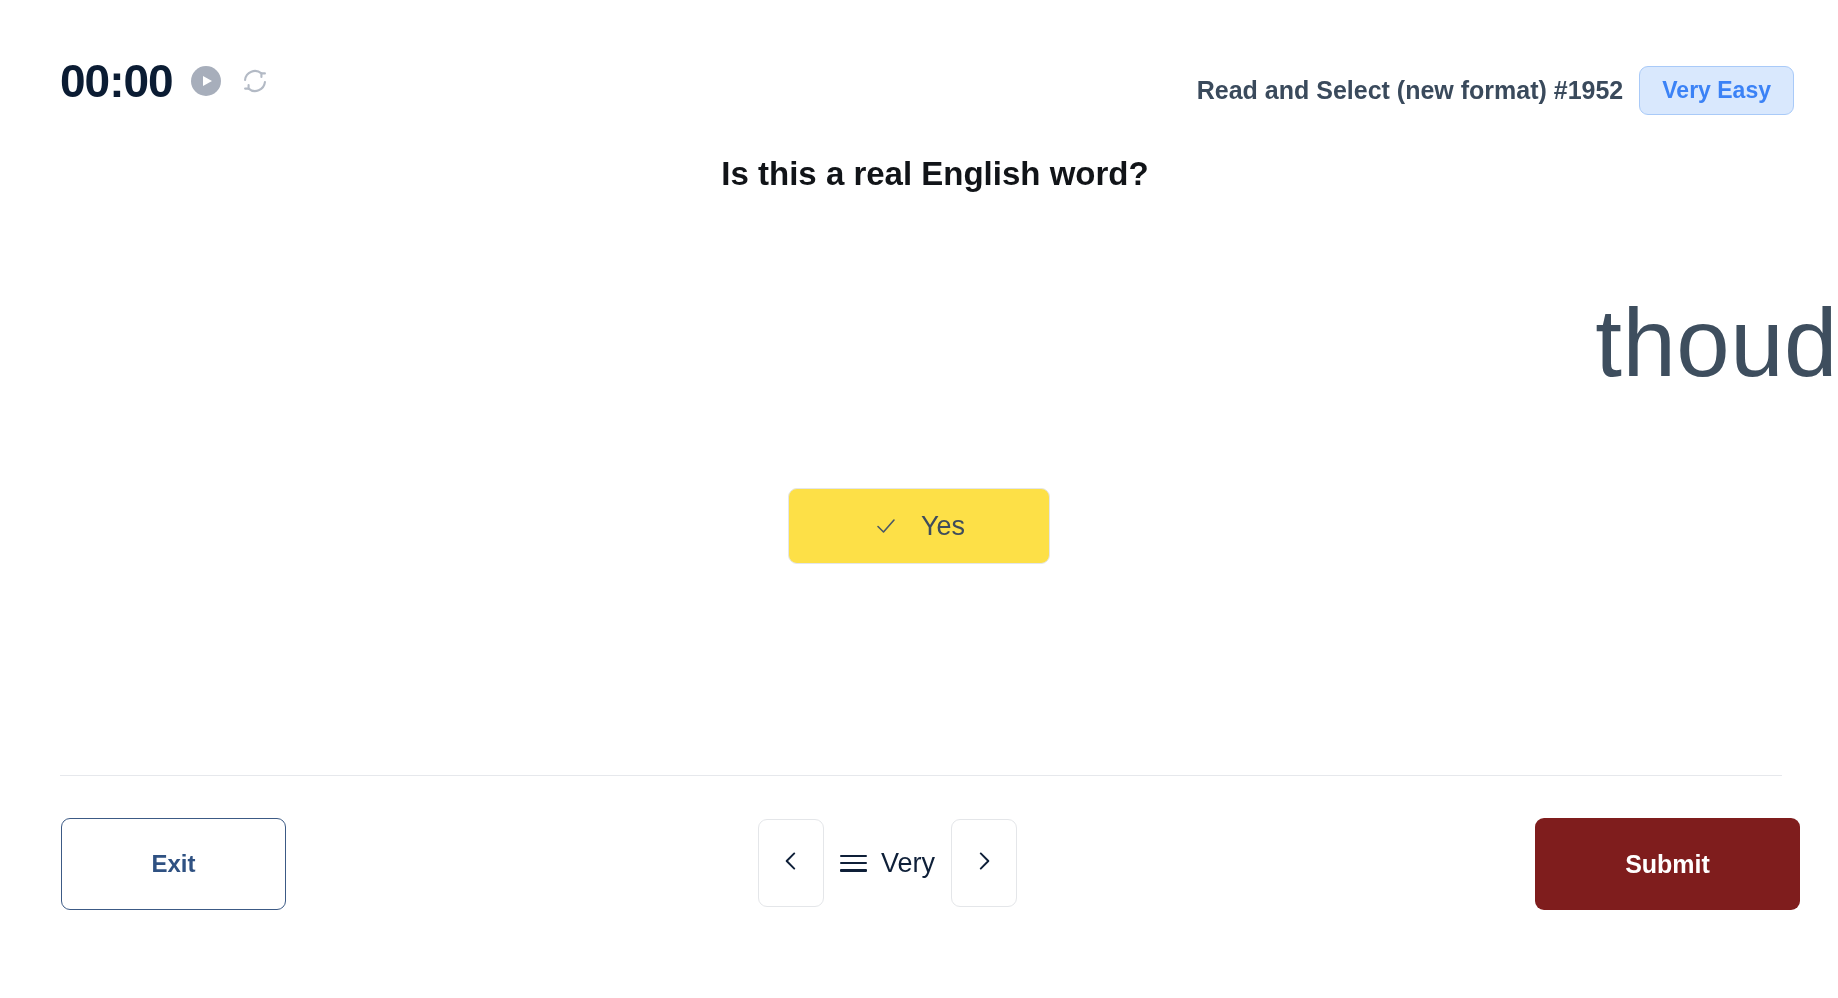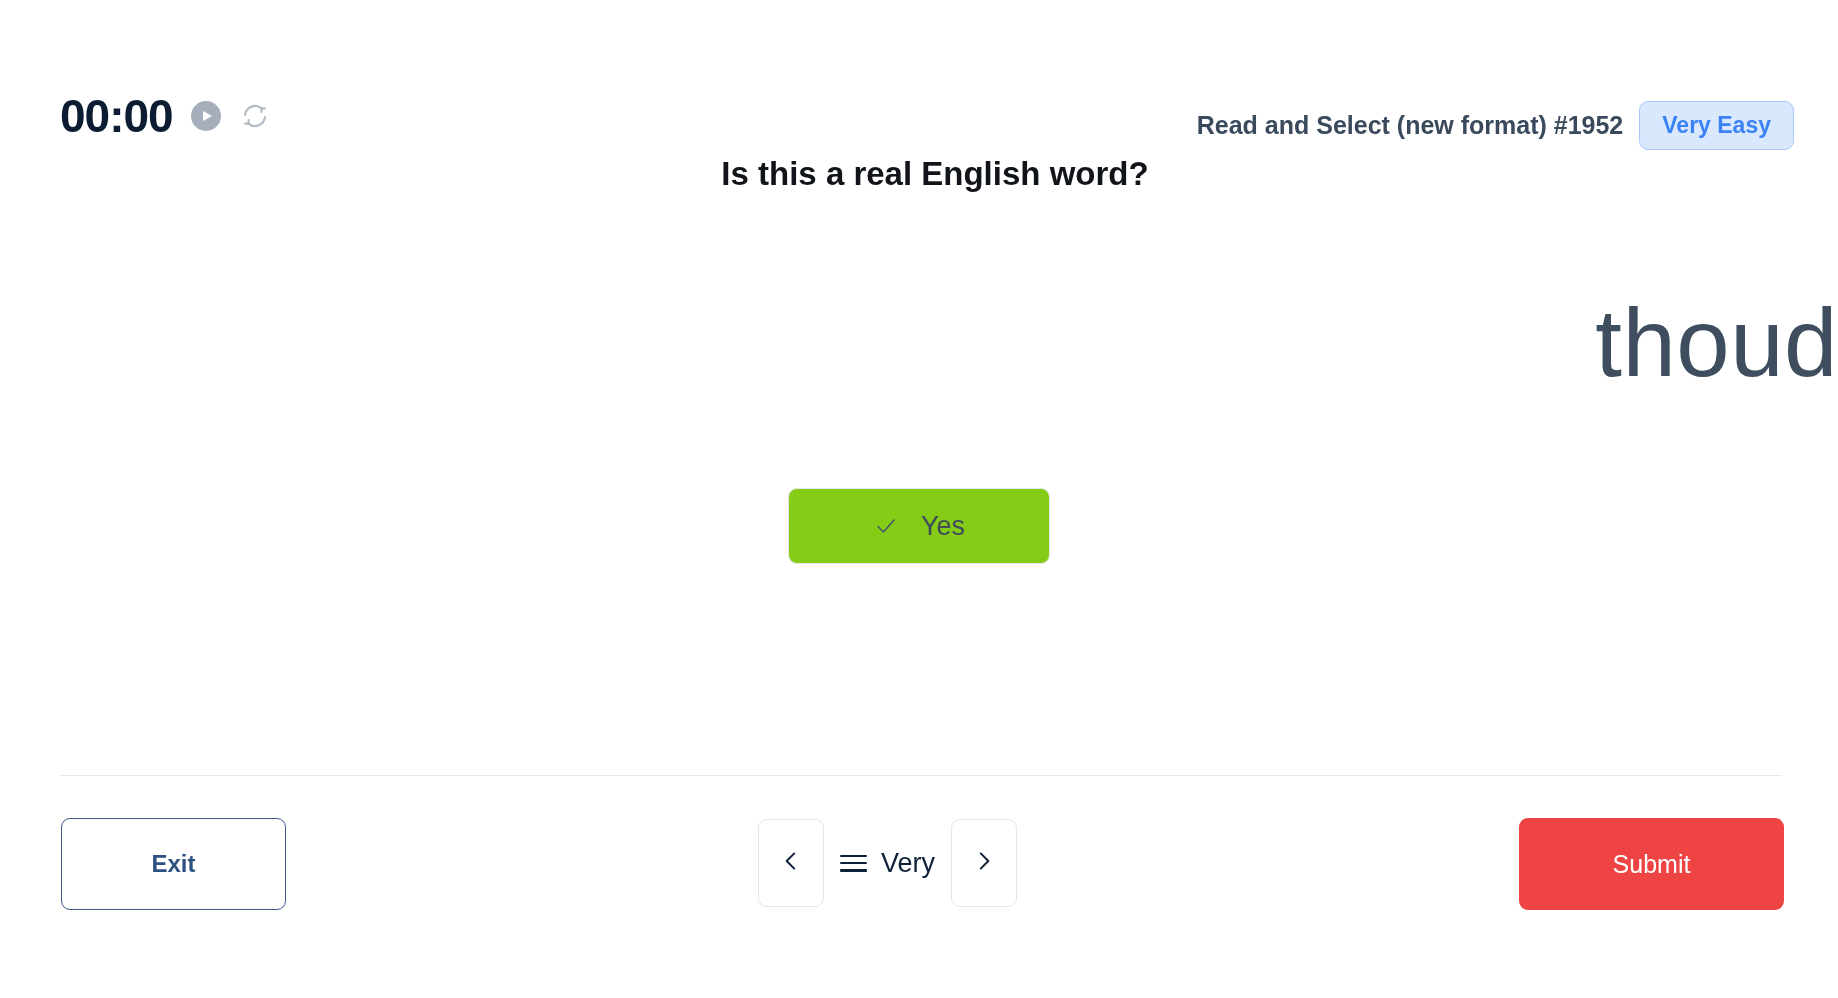--- a/index.html
+++ b/index.html
@@ -15,21 +15,20 @@
     overflow: hidden;
     position: relative;
   }
 
   
   .topbar {
     position: absolute;
     left: 0; top: 0;
     width: 1838px;
     height: 130px;
-    margin-top: 35px;
   }
   .timer-group {
     position: absolute;
     left: 60px;
     top: 58px;
     display: flex;
     align-items: center;
     gap: 18px;
   }
   .timer-value {
@@ -121,21 +120,21 @@
     top: 488px;
     left: 0;
     width: 1838px;
     display: flex;
     justify-content: center;
     gap: 16px;
   }
   .answer-btn {
     width: 262px;
     height: 76px;
-    background: #84cc16;
+    background: #fde047;
     border: 1px solid #e4e6e9;
     border-radius: 9px;
     display: flex;
     align-items: center;
     justify-content: center;
     gap: 22px;
     font-size: 27px;
     color: #3e4c5c;
     cursor: pointer;
     box-sizing: border-box;
@@ -224,32 +223,32 @@
     height: 2.5px;
     background: #0e1f38;
     border-radius: 1px;
   }
   .list-label {
     font-size: 27px;
     color: #0e1f38;
   }
   .submit-btn {
     position: absolute;
-    right: 54px;
+    right: 38px;
     top: 0;
     width: 265px;
     height: 92px;
-    background: #ef4444;
+    background: #7f1d1d;
     border: none;
     border-radius: 9px;
     display: flex;
     align-items: center;
     justify-content: center;
     font-size: 25px;
-    font-weight: normal;
+    font-weight: bold;
     color: #ffffff;
     cursor: pointer;
     box-sizing: border-box;
   }
 </style>
 </head>
 <body>
 
 <div class="topbar">
 

